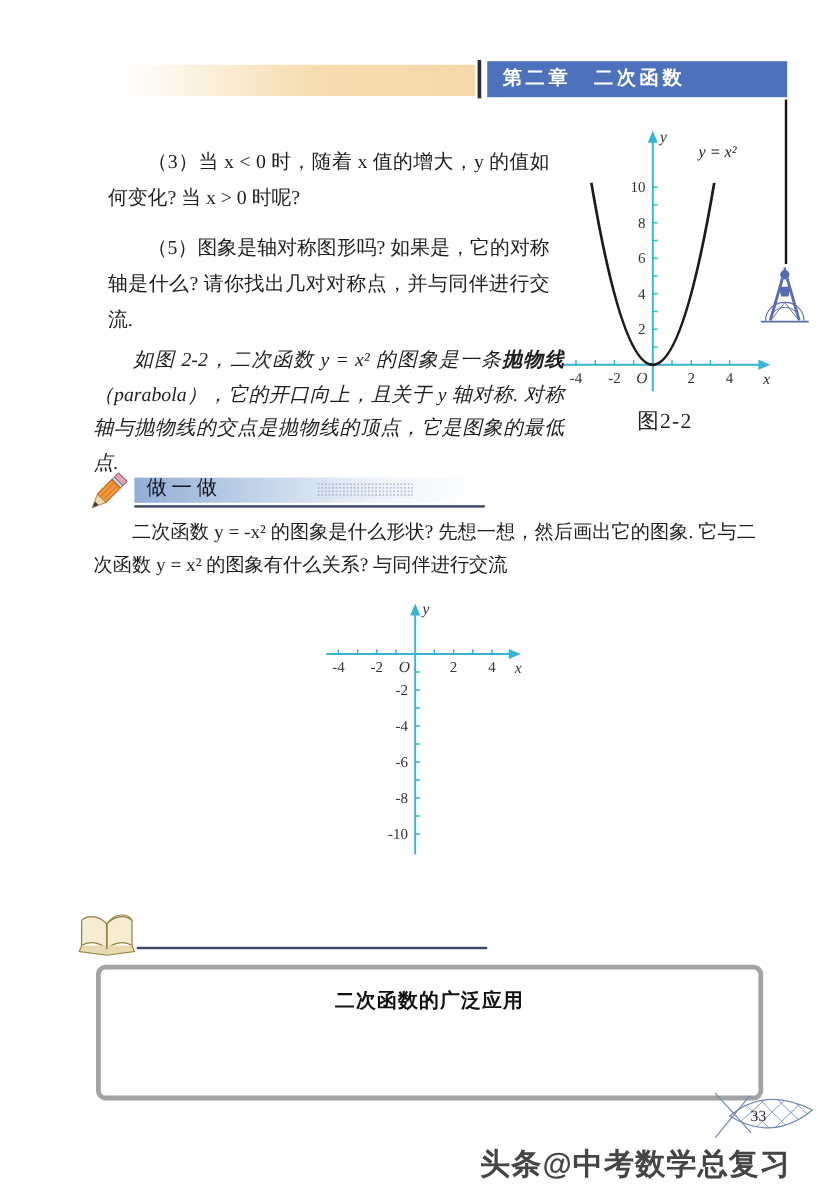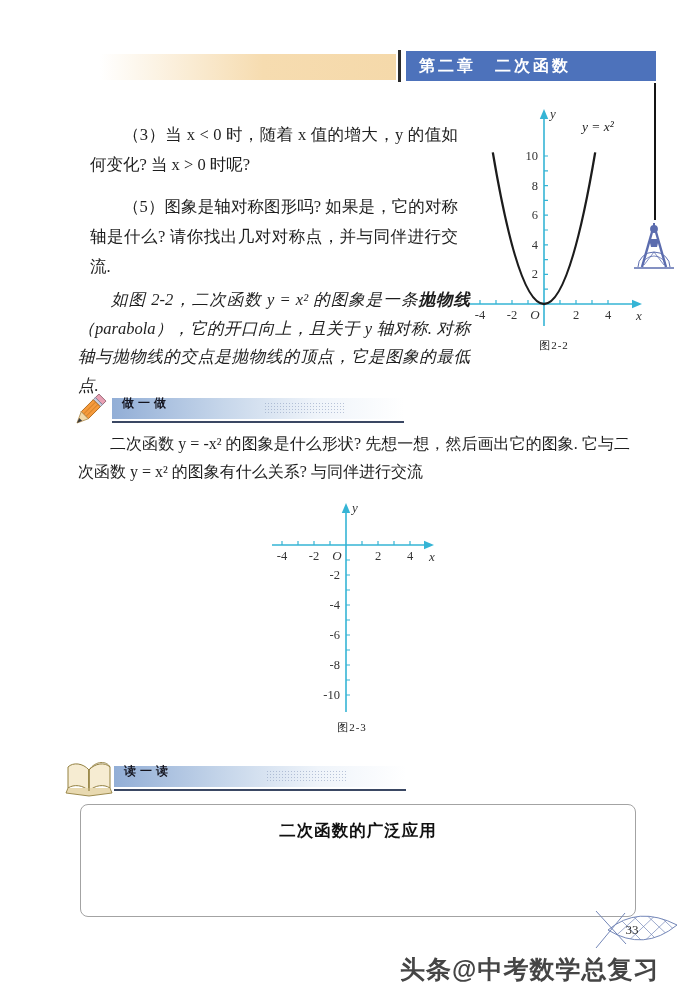--- a/index.html
+++ b/index.html
@@ -21,40 +21,40 @@
   .compass-icon { position:absolute; left:630px; top:221px; width:48px; height:54px; }
   
   .questions { position:absolute; left:78px; top:108px; width:392px;
     font-size:16.5px; line-height:30px; text-align:justify; }
   .questions p { margin:12px; text-indent:2em; }
   .para-fig22 { position:absolute; left:78px; top:286px; width:392px;
     font-size:16.5px; line-height:28.5px; text-align:justify; text-indent:2em;font-style:italic; }
   .para-fig22 .bold { font-weight:bold; }
   
   .figure { position:absolute; }
-  .fig-caption { text-align:center; font-size:11px; letter-spacing:1px; margin-top:1px; color:#222; }
+  .fig-caption { text-align:center; font-size:18px; letter-spacing:1px; margin-top:1px; color:#222; }
   .axis-num { font-size:12.5px; fill:#333; font-family:"Liberation Serif","DejaVu Serif",serif; }
   .axis-var { font-size:13px; fill:#333; font-style:italic; font-family:"Liberation Serif","DejaVu Serif",serif; }
   .curve-label { font-size:13.5px; fill:#222; font-style:italic; font-family:"Liberation Serif","DejaVu Serif",serif; }
   
   .sec-bar { position:absolute; height:21px;
     background:linear-gradient(to right, #92aed6 0%, #c6d6ea 38%, #eff4fa 70%, #ffffff 100%); }
   .sec-label { position:absolute; left:10px; top:-3px;
-    font-family:"Liberation Sans","DejaVu Sans",sans-serif; font-weight:bold;
-    font-size:12px; color:#14141e; letter-spacing:4px; white-space:nowrap; }
+    font-family:"Liberation Sans","DejaVu Sans",sans-serif; font-weight:normal;
+    font-size:17px; color:#14141e; letter-spacing:4px; white-space:nowrap; }
   .sec-dots { position:absolute; right:60px; top:4px; width:80px; height:13px; opacity:.55;
     background-image:radial-gradient(#8899bb 0.8px, transparent 0.9px); background-size:3px 3px; }
   .sec-underline { position:absolute; height:2px; background:#3a4763; }
   .do-icon { position:absolute; left:69px; top:391px; width:40px; height:40px; }
   .read-icon { position:absolute; left:63px; top:758px; width:52px; height:40px; }
   .do-text { position:absolute; left:78px; top:430px; width:552px;
     font-size:16px; line-height:27.5px; text-align:justify; text-indent:2em; }
   
   .read-box { position:absolute; left:80px; top:804px; width:556px; height:113px;
-    box-sizing:border-box; border:1px solid #a3a3a3; border-radius:8px; background:#fff; }
+    box-sizing:border-box; border:4px solid #a3a3a3; border-radius:8px; background:#fff; }
   .read-box-title { margin-top:15px; text-align:center; font-weight:bold; font-size:16.5px;
     letter-spacing:1px; color:#111; }
   .read-box-body { margin:9px 22px 0 22px; font-style:italic; font-size:15.5px;
     line-height:27px; text-indent:2em; color:#222; text-align:justify; }
   
   .fish-emblem { position:absolute; left:592px; top:897px; width:92px; height:66px; }
   .fish-page-num { font-size:13px; fill:#2a2a2a; font-family:"Liberation Serif","DejaVu Serif",serif; }
   .watermark { position:absolute; left:400px; top:953px; width:298px; text-align:left;
     font-family:"Liberation Sans","DejaVu Sans",sans-serif; font-weight:bold;
     font-size:25px; letter-spacing:1px; color:#454545;
@@ -161,36 +161,31 @@
       <text class="axis-num" x="148" y="63" text-anchor="middle">4</text>
       <text class="axis-var" x="75" y="63" text-anchor="middle">O</text>
       <text class="axis-var" x="167" y="64">x</text>
       <text class="axis-var" x="90" y="15">y</text>
       <text class="axis-num" x="78" y="82" text-anchor="end">-2</text>
       <text class="axis-num" x="78" y="112" text-anchor="end">-4</text>
       <text class="axis-num" x="78" y="142" text-anchor="end">-6</text>
       <text class="axis-num" x="78" y="172" text-anchor="end">-8</text>
       <text class="axis-num" x="78" y="202" text-anchor="end">-10</text>
     </svg>
-    <div class="fig-caption">图2-3</div>
   </div>
 
   <svg class="read-icon" viewBox="0 0 52 40">
     <g stroke="#93803f" stroke-width="1" fill="#f6ecd2">
       <path d="M26,12 C20,5 10,4 5,9 L5,30 C11,26 20,27 26,33 Z"></path>
       <path d="M26,12 C32,5 42,4 47,9 L47,30 C41,26 32,27 26,33 Z"></path>
       <path d="M26,12 C33,2 44,3 47,9" fill="none" stroke-width="0.9"></path>
       <path d="M5,30 L3,35 L26,38 L49,35 L47,30" fill="#e8d9b0" stroke-width="0.9"></path>
       <line x1="26" y1="12" x2="26" y2="33" stroke-width="1.2"></line>
     </g>
   </svg>
-  <div class="sec-bar" style="left:114px; top:766px; width:292px;">
-    <span class="sec-label">读一读</span>
-    <span class="sec-dots"></span>
-  </div>
   <div class="sec-underline" style="left:114px; top:789px; width:292px;"></div>
 
   <div class="read-box">
     <div class="read-box-title">二次函数的广泛应用</div>
   </div>
 
   <svg class="fish-emblem" viewBox="0 0 92 66">
     <defs>
       <clipPath id="fishclip">
           <path d="M16,33 Q46,8 85,28 Q52,55 16,33 Z"></path>

